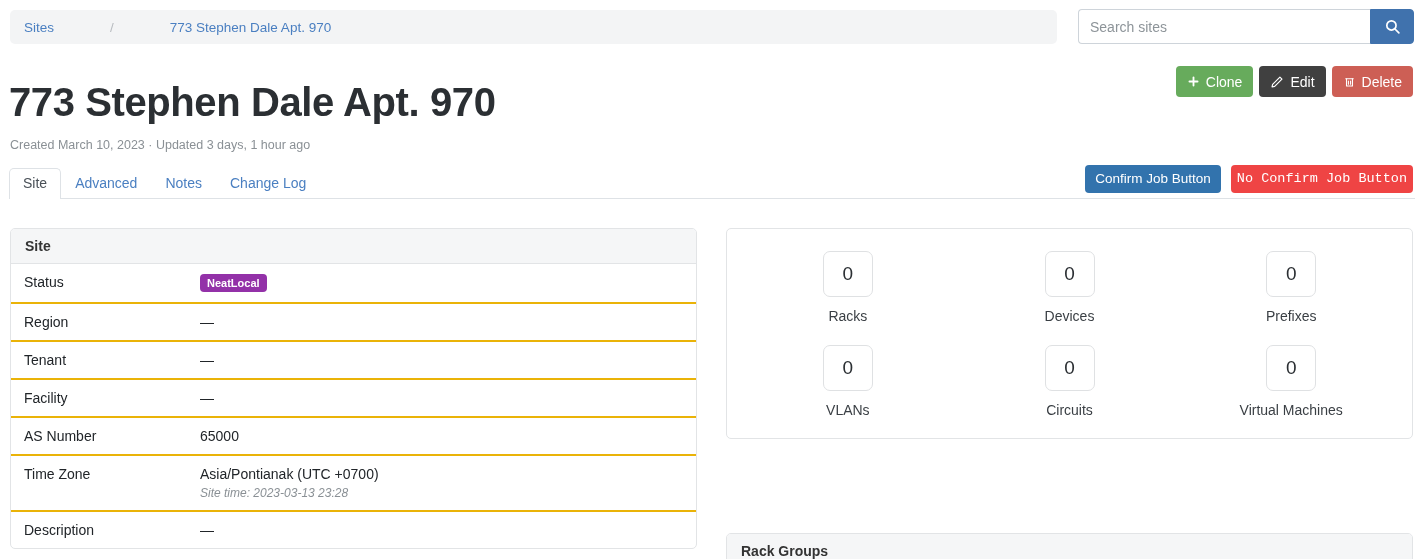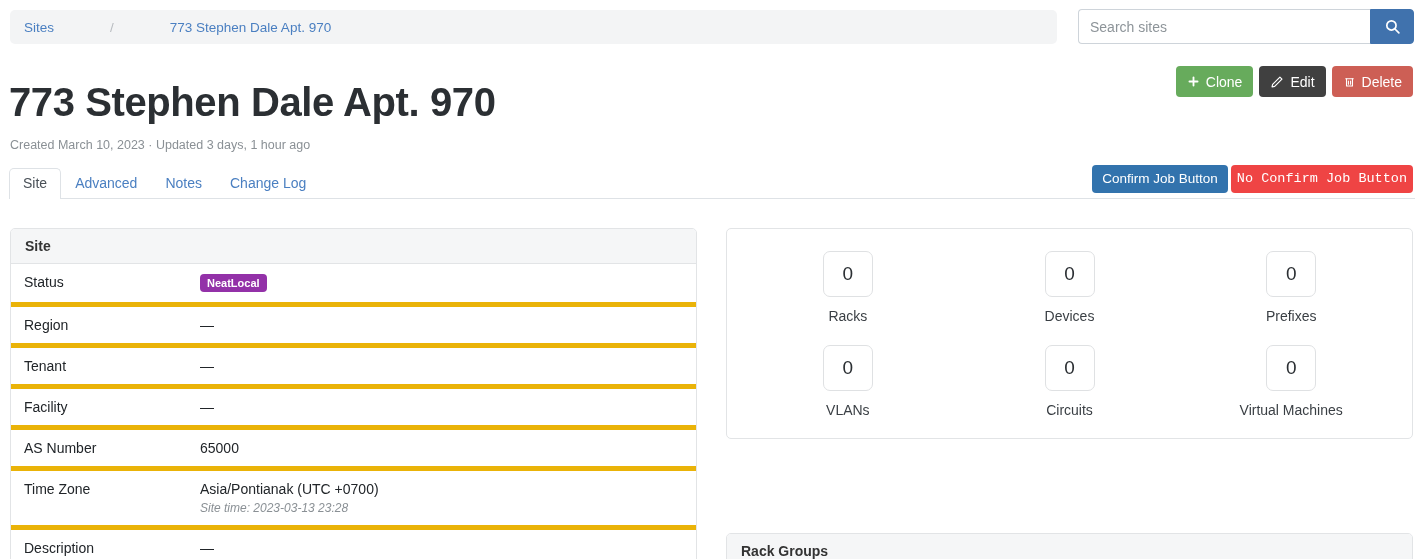--- a/index.html
+++ b/index.html
@@ -63,21 +63,21 @@
     padding: 0 11px; font-size: 14px; color: #fff;
     font-family: "Liberation Sans", sans-serif;
     cursor: pointer; line-height: 1; white-space: nowrap;
   }
   .btn-clone  { background: #67ab5c; }
   .btn-edit   { background: #404040; }
   .btn-delete { background: #cd5f55; }
 
   .job-row {
     position: absolute; right: 10px; top: 165px;
-    display: flex; gap: 3px;
+    display: flex; gap: 10px;
   }
   .btn-job-confirm { background: #3273ad; height: 28px; font-size: 13.5px; padding: 0 10px; }
   .btn-job-noconfirm { background: #ef4444; height: 28px; font-size: 13.5px; padding: 0 6px; font-family: Liberation Mono, monospace; }
 
   
   .page-title {
     position: absolute; left: 9px; top: 80px;
     font-size: 40px; font-weight: 700; letter-spacing: -0.4px;
     color: #2b2f33; margin: 0; line-height: 1.1;
   }
@@ -118,21 +118,21 @@
   }
   .card-site  { left: 10px; top: 228px; width: 687px; }
   .card-stats { left: 726px; top: 228px; width: 687px; }
   .card-rackgroups { left: 726px; top: 533px; width: 687px; height: 60px; }
 
   
   table.site-table { width: 100%; border-collapse: collapse; }
   table.site-table td {
     padding: 10px 13px;
     font-size: 14px;
-    border-bottom: 5px solid #eab308;
+    border-bottom: 2px solid #eab308;
     vertical-align: top;
   }
   table.site-table tr:last-child td { border-bottom: none; }
   td.key { width: 176px; color: #212529; }
   td.val { color: #212529; }
   .muted-dash { color: #3a3f44; }
   .badge {
     display: inline-block;
     background: #9331a8;
     color: #fff;

